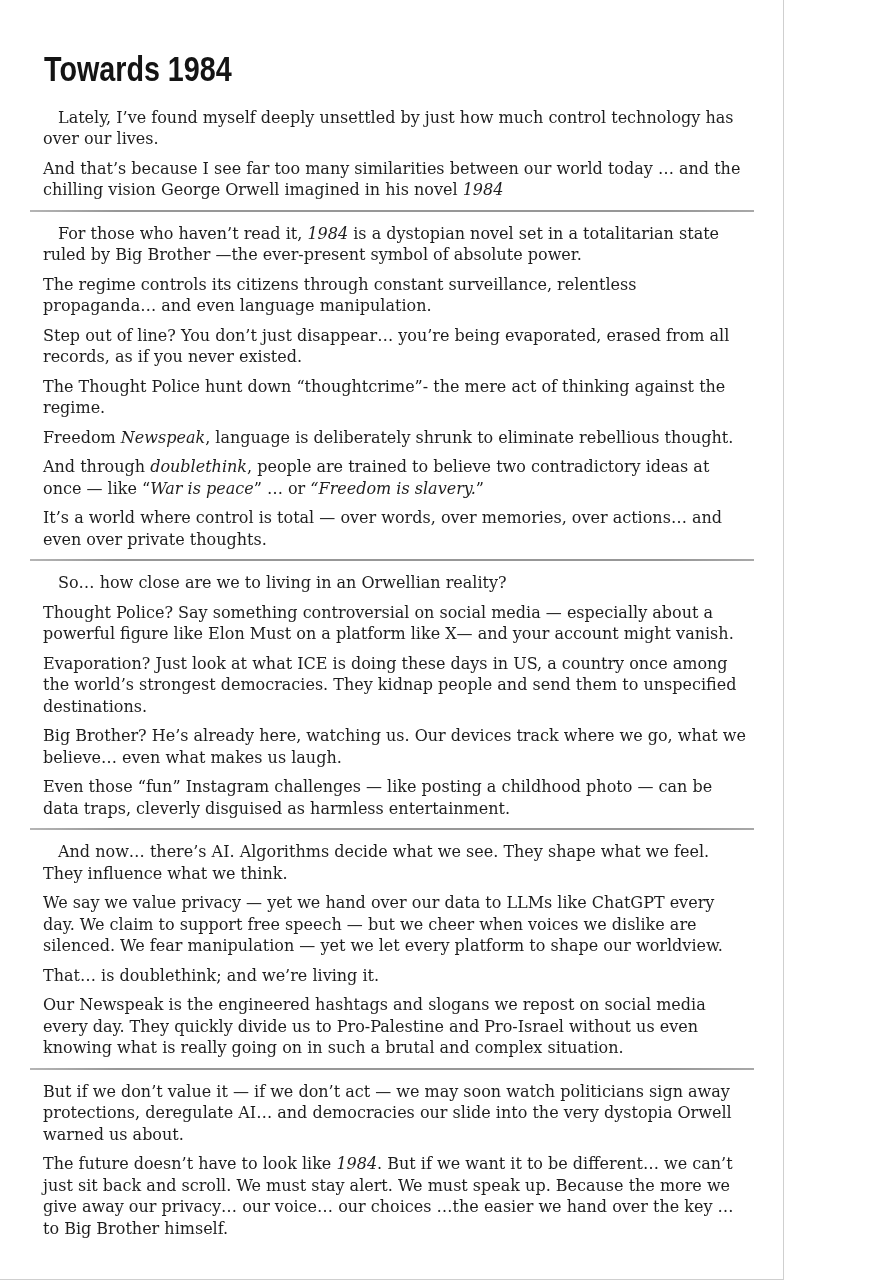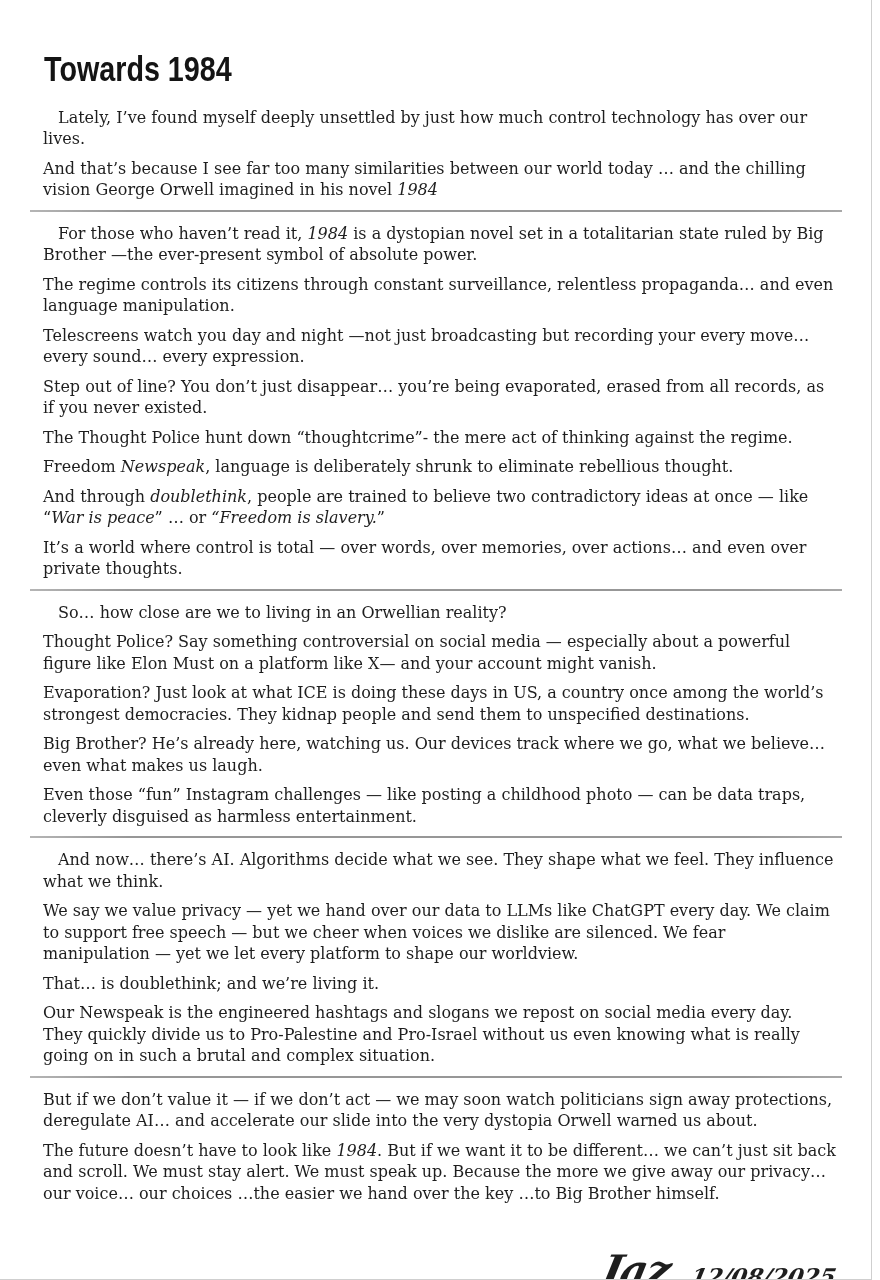--- a/index.html
+++ b/index.html
@@ -4,21 +4,21 @@
 <style>
   :root{
     --text:#1e1e1e;
     --title:#141414;
     --divider:#979797;
     --edge:#cfcfcf;
     --bg:#ffffff;
   }
   html,body{margin:0;padding:0;background:var(--bg);}
   .page{
-    width:872px;
+    width:784px;
     height:1280px;
     box-sizing:border-box;
     background:var(--bg);
     border-right:1px solid var(--edge);
     border-bottom:1px solid var(--edge);
     padding:50px 27px 30px 35px;
     font-family:"DejaVu Serif","Liberation Serif",serif;
     color:var(--text);
     overflow:hidden;
     position:relative;
@@ -82,21 +82,20 @@
 
   <div>
       <section class="essay-section">
         <p class="para first"><span>Lately, I’ve found myself deeply unsettled by just how much control technology has over our lives.</span></p>
         <p class="para"><span>And that’s because I see far too many similarities between our world today … and the chilling vision George Orwell imagined in his novel </span><i>1984</i></p>
       </section>
       <hr class="section-divider">
       <section class="essay-section">
         <p class="para first"><span>For those who haven’t read it, </span><i>1984</i><span> is a dystopian novel set in a totalitarian state ruled by Big Brother —the ever-present symbol of absolute power.</span></p>
         <p class="para"><span>The regime controls its citizens through constant surveillance, relentless propaganda… and even language manipulation.</span></p>
-        <p class="para"><span>Telescreens watch you day and night —not just broadcasting but recording your every move… every sound… every expression.</span></p>
         <p class="para"><span>Step out of line? You don’t just disappear… you’re being evaporated, erased from all records, as if you never existed.</span></p>
         <p class="para"><span>The Thought Police hunt down “thoughtcrime”- the mere act of thinking against the regime.</span></p>
         <p class="para"><span>Freedom </span><i>Newspeak</i><span>, language is deliberately shrunk to eliminate rebellious thought.</span></p>
         <p class="para"><span>And through </span><i>doublethink</i><span>, people are trained to believe two contradictory ideas at once — like “</span><i>War is peace</i><span>” … or </span><i>“Freedom is slavery.</i><span>”</span></p>
         <p class="para"><span>It’s a world where control is total — over words, over memories, over actions… and even over private thoughts.</span></p>
       </section>
       <hr class="section-divider">
       <section class="essay-section">
         <p class="para first"><span>So… how close are we to living in an Orwellian reality?</span></p>
         <p class="para"><span>Thought Police? Say something controversial on social media — especially about a powerful figure like Elon Must on a platform like X— and your account might vanish.</span></p>
@@ -106,21 +105,21 @@
       </section>
       <hr class="section-divider">
       <section class="essay-section">
         <p class="para first"><span>And now… there’s AI. Algorithms decide what we see. They shape what we feel. They influence what we think.</span></p>
         <p class="para"><span>We say we value privacy — yet we hand over our data to LLMs like ChatGPT every day. We claim to support free speech — but we cheer when voices we dislike are silenced. We fear manipulation — yet we let every platform to shape our worldview.</span></p>
         <p class="para"><span>That… is doublethink; and we’re living it.</span></p>
         <p class="para"><span>Our Newspeak is the engineered hashtags and slogans we repost on social media every day. They quickly divide us to Pro-Palestine and Pro-Israel without us even knowing what is really going on in such a brutal and complex situation.</span></p>
       </section>
       <hr class="section-divider">
       <section class="essay-section">
-        <p class="para"><span>But if we don’t value it — if we don’t act — we may soon watch politicians sign away protections, deregulate AI… and accelerate our slide into the very dystopia Orwell warned us about.</span></p>
+        <p class="para"><span>But if we don’t value it — if we don’t act — we may soon watch politicians sign away protections, deregulate AI… and democracies our slide into the very dystopia Orwell warned us about.</span></p>
         <p class="para"><span>The future doesn’t have to look like </span><i>1984</i><span>. But if we want it to be different… we can’t just sit back and scroll. We must stay alert. We must speak up. Because the more we give away our privacy… our voice… our choices …the easier we hand over the key …to Big Brother himself.</span></p>
       </section>
     </div>
 
   <div class="signature">
     <span class="sig-name">Jaz</span>
     <span class="sig-date">12/08/2025</span>
   </div>
 </div>
 

